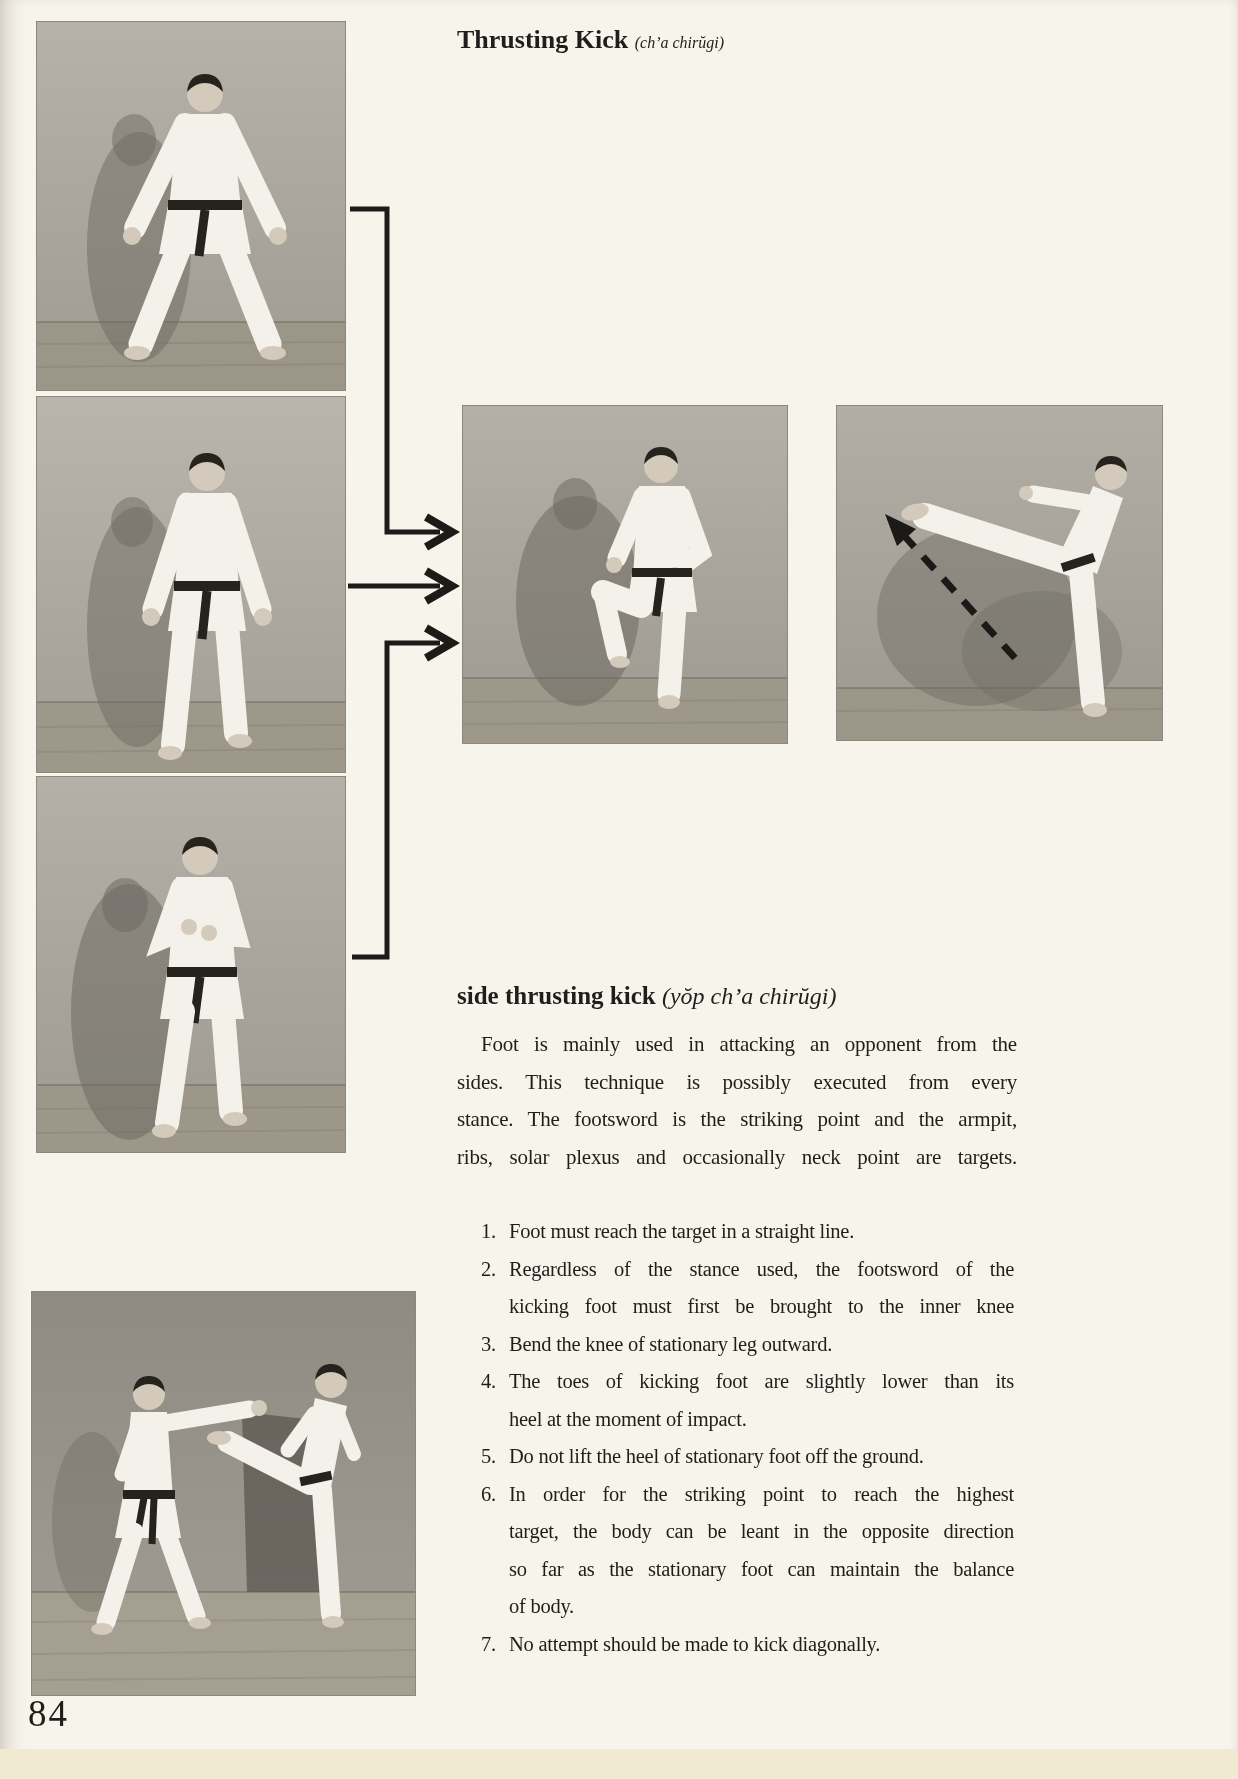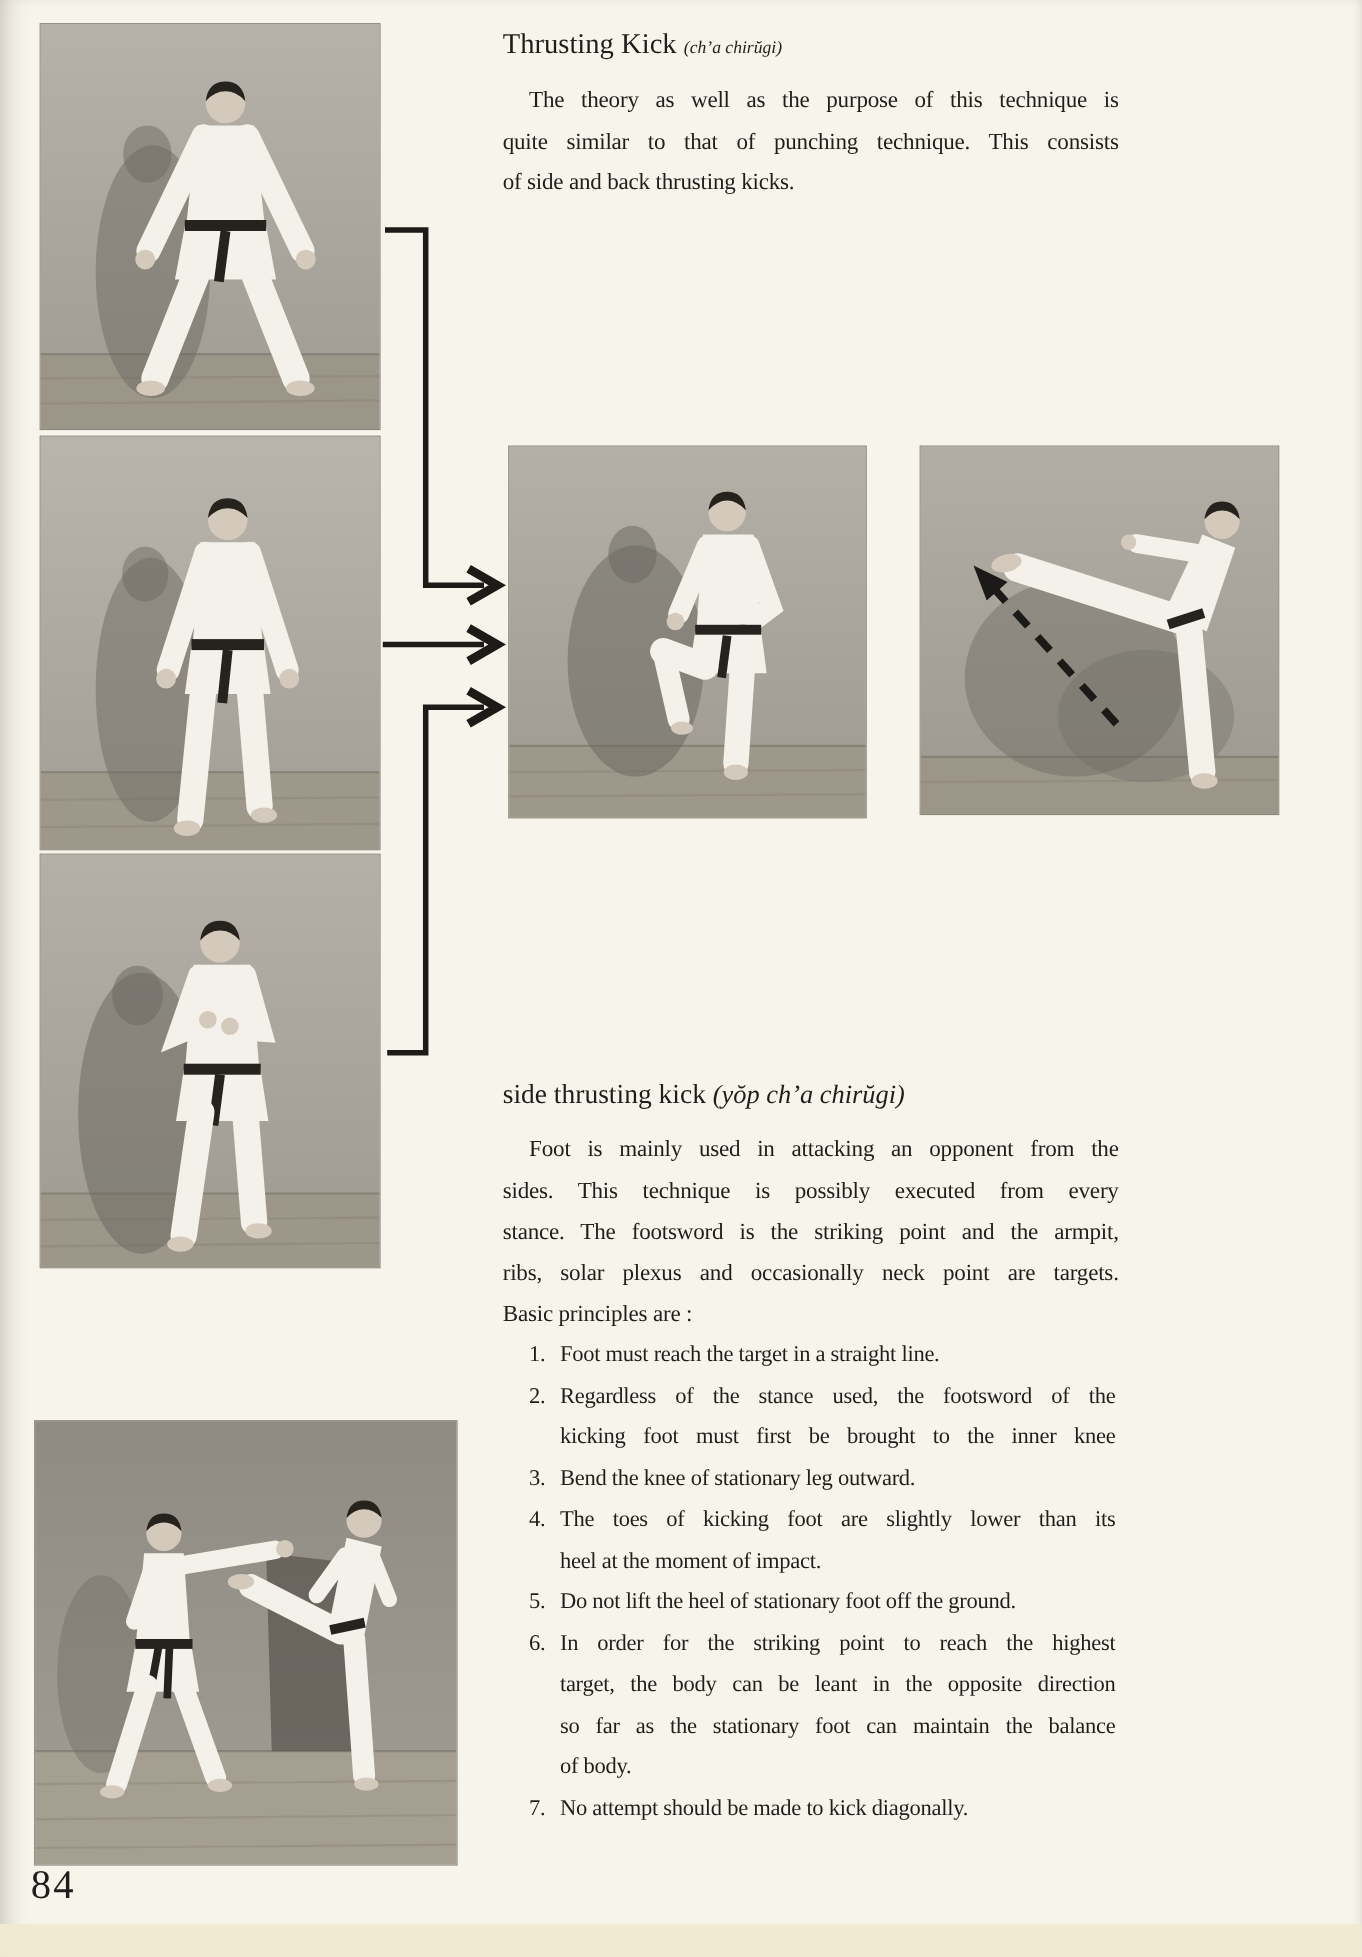--- a/index.html
+++ b/index.html
@@ -11,21 +11,21 @@
   }
   .photo{position:absolute; outline:1px solid #8d887c; background:#aaa69d;}
   .photo svg{position:absolute; inset:0; width:100%; height:100%;}
   .gi{stroke:#f3f1ea; stroke-linecap:round; fill:none;}
   .gi-f{fill:#f3f1ea;}
   .skin{fill:#d3cabb;}
   .dark{fill:#26231f;}
   .overlay{position:absolute; left:0; top:0; width:1238px; height:1779px; pointer-events:none;}
   .block{position:absolute; left:457px; width:560px;}
   .title-line{font-size:26px; line-height:40px; white-space:nowrap;}
-  .b{font-weight:normal;}
+  .b{font-weight:bold;}
   .i{font-style:italic; font-weight:normal; font-size:16px;}
   .para{font-size:21px; letter-spacing:-0.2px;}
   .jline{height:37.5px; line-height:37.5px; text-align:justify; text-align-last:justify; overflow:hidden;}
   .jline.left{text-align-last:left;}
   .jline.indent{text-indent:24px;}
   .principles{left:481px; width:540px; font-size:20.5px; letter-spacing:-0.25px;}
   .principle{display:flex;}
   .principle .num{width:28px; flex:0 0 28px; height:37.5px; line-height:37.5px;}
   .principle .ptext{width:505px;}
   .pagenum{position:absolute; left:28px; top:1692px; font-size:37px; letter-spacing:2px;}
@@ -257,37 +257,31 @@
         <path d="M426,628 L452,643 L426,658" stroke-width="8"></path>
       </g>
     </g>
   </svg>
 
   <div class="block title-line" style="top:20px;">
     <span class="b">Thrusting Kick</span>
     <span class="i">(ch’a chirŭgi)</span>
   </div>
 
-  <div class="block para" style="top:72px;">
-    <div class="jline indent">The theory as well as the purpose of this technique is</div>
-    <div class="jline">quite similar to that of punching technique. This consists</div>
-    <div class="jline left">of side and back thrusting kicks.</div>
-  </div>
 
   <div class="block title-line" style="top:976px; font-size:25px;">
     <span class="b">side thrusting kick</span>
     <span class="i" style="font-size:24px;font-style:italic;">(yŏp ch’a chirŭgi)</span>
   </div>
 
   <div class="block para" style="top:1026px;">
     <div class="jline indent">Foot is mainly used in attacking an opponent from the</div>
     <div class="jline">sides. This technique is possibly executed from every</div>
     <div class="jline">stance. The footsword is the striking point and the armpit,</div>
     <div class="jline">ribs, solar plexus and occasionally neck point are targets.</div>
-    <div class="jline left">Basic principles are :</div>
   </div>
 
   <div class="block para principles" style="top:1213px;">
 
     <div class="principle">
       <span class="num">1.</span>
       <div class="ptext">
         <div class="jline left">Foot must reach the target in a straight line.</div>
       </div>
     </div>

